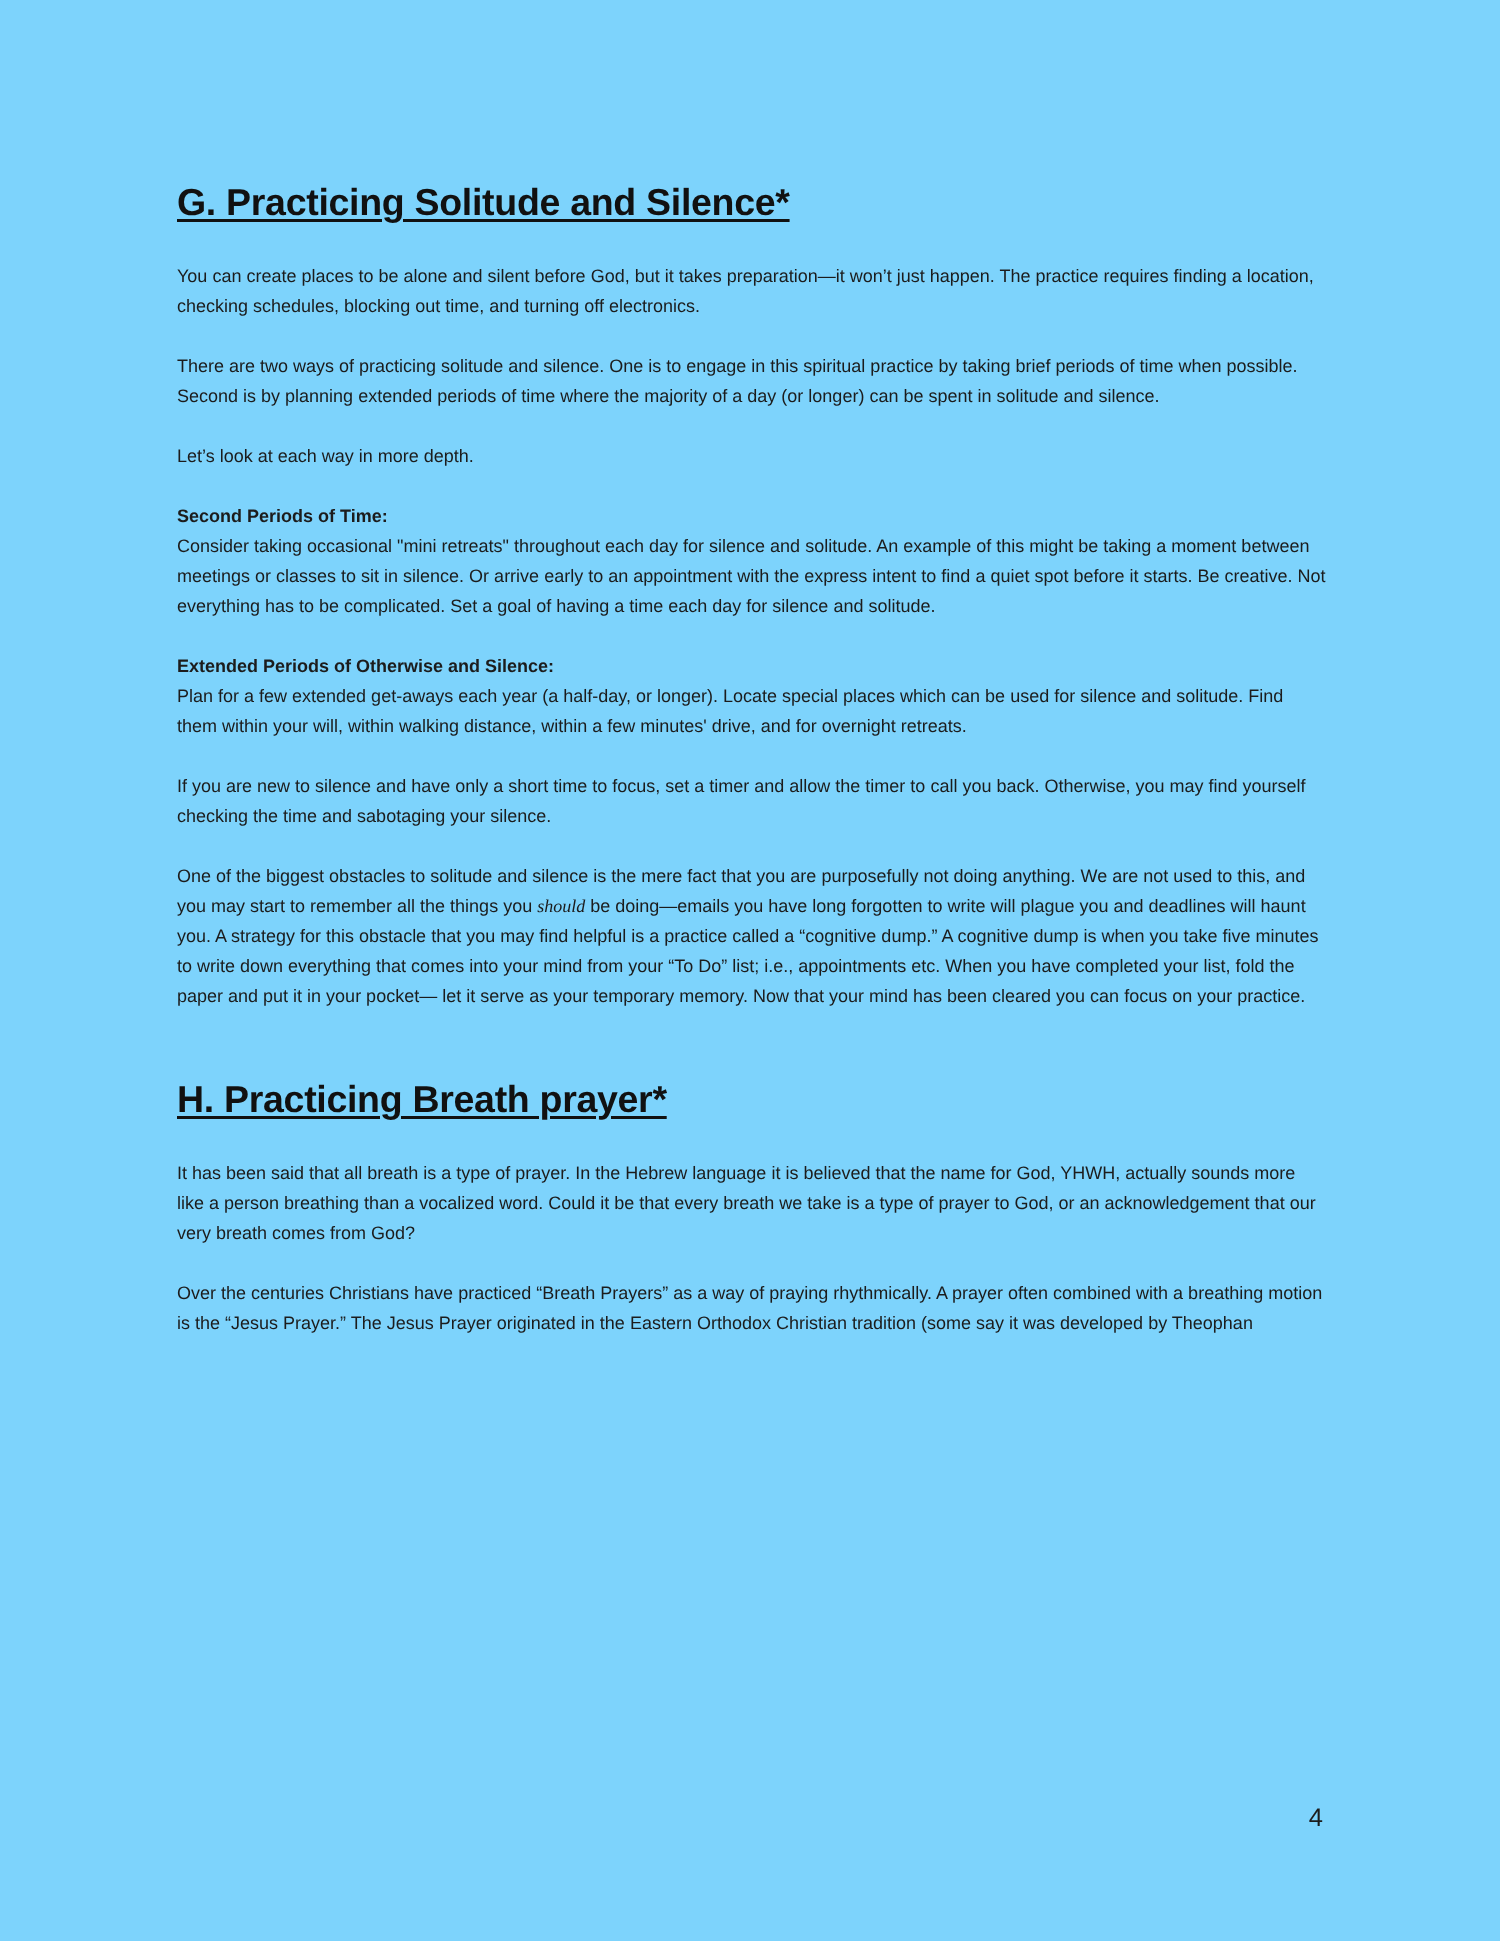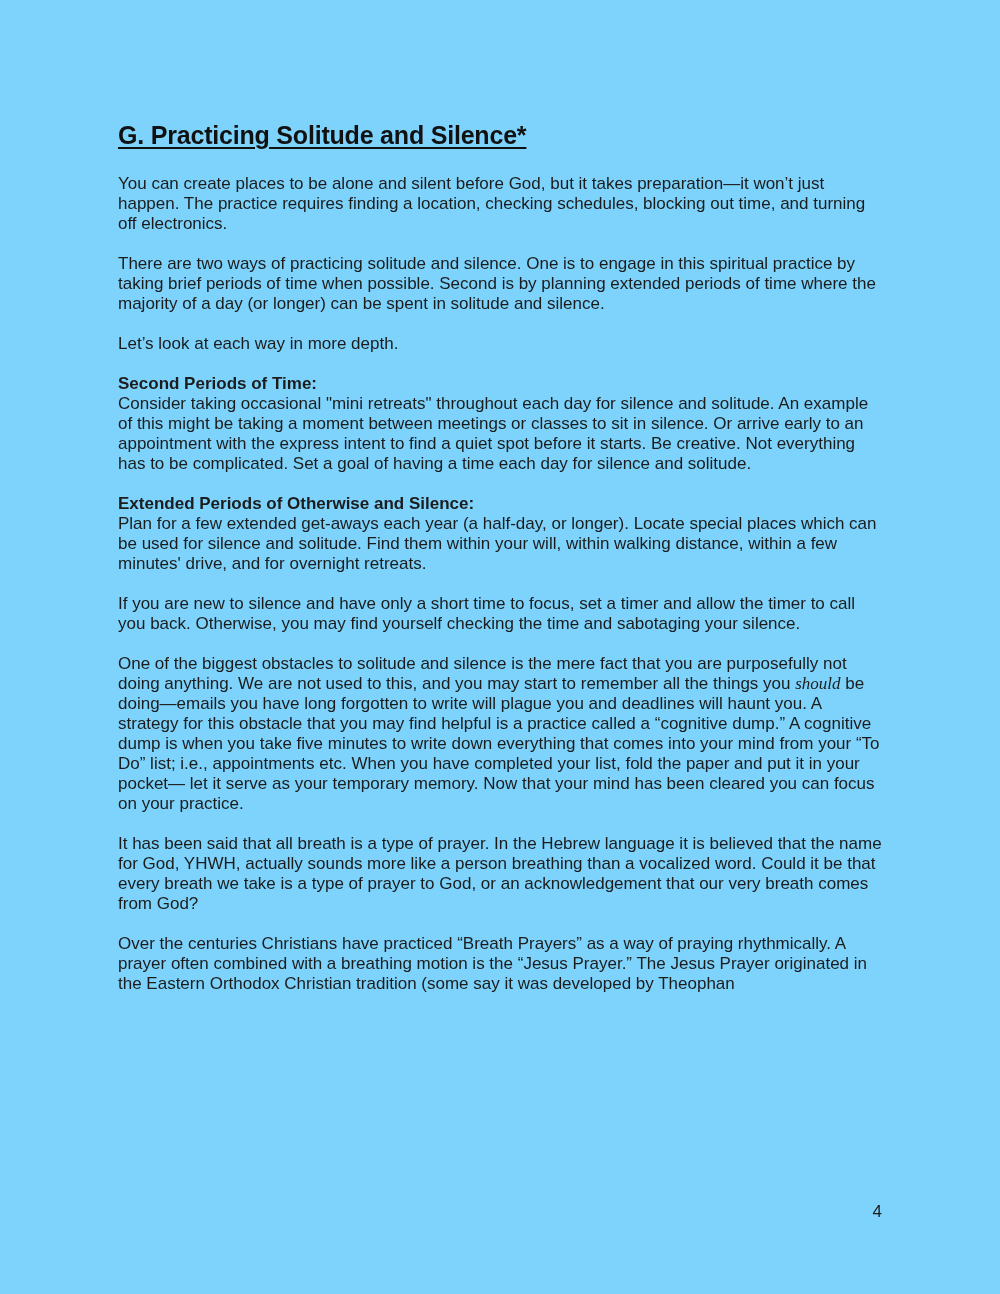--- a/index.html
+++ b/index.html
@@ -32,21 +32,21 @@
   }
   h1 .hl {
     text-decoration: underline;
     text-decoration-thickness: 2px;
     text-underline-offset: 3px;
   }
   h1.second {
     margin-top: 44px;
   }
   p {
-    font-size: 17px;
+    font-size: 12px;
     line-height: 20px;
     margin: 0 0 20px 0;
   }
   p.subhead {
     font-weight: bold;
     margin-bottom: 0;
   }
   .italic-serif {
     font-family: "Liberation Serif", serif;
     font-style: italic;
@@ -80,20 +80,21 @@
     <p>Consider taking occasional "mini retreats" throughout each day for silence and solitude. An example of this might be taking a moment between meetings or classes to sit in silence. Or arrive early to an appointment with the express intent to find a quiet spot before it starts. Be creative. Not everything has to be complicated. Set a goal of having a time each day for silence and solitude.</p>
 
     <p class="subhead">Extended Periods of Otherwise and Silence:</p>
     <p>Plan for a few extended get-aways each year (a half-day, or longer). Locate special places which can be used for silence and solitude. Find them within your will, within walking distance, within a few minutes' drive, and for overnight retreats.</p>
 
     <p>If you are new to silence and have only a short time to focus, set a timer and allow the timer to call you back. Otherwise, you may find yourself checking the time and sabotaging your silence.</p>
 
     <p><span>One of the biggest obstacles to solitude and silence is the mere fact that you are purposefully not doing anything. We are not used to this, and you may start to remember all the things you </span><span class="italic-serif">should</span><span> be doing—emails you have long forgotten to write will plague you and deadlines will haunt you. A strategy for this obstacle that you may find helpful is a practice called a “cognitive dump.” A cognitive dump is when you take five minutes to write down everything that comes into your mind from your “To Do” list; i.e., appointments etc. When you have completed your list, fold the paper and put it in your pocket— let it serve as your temporary memory. Now that your mind has been cleared you can focus on your practice.</span></p>
 
 
+    <h1 class="second"><span class="hl">H. Practicing Breath prayer*</span></h1>
 
     <p>It has been said that all breath is a type of prayer. In the Hebrew language it is believed that the name for God, YHWH, actually sounds more like a person breathing than a vocalized word. Could it be that every breath we take is a type of prayer to God, or an acknowledgement that our very breath comes from God?</p>
 
     <p>Over the centuries Christians have practiced “Breath Prayers” as a way of praying rhythmically. A prayer often combined with a breathing motion is the “Jesus Prayer.” The Jesus Prayer originated in the Eastern Orthodox Christian tradition (some say it was developed by Theophan</p>
 
   </div>
 
   <div class="page-number">4</div>
 </div>
 

